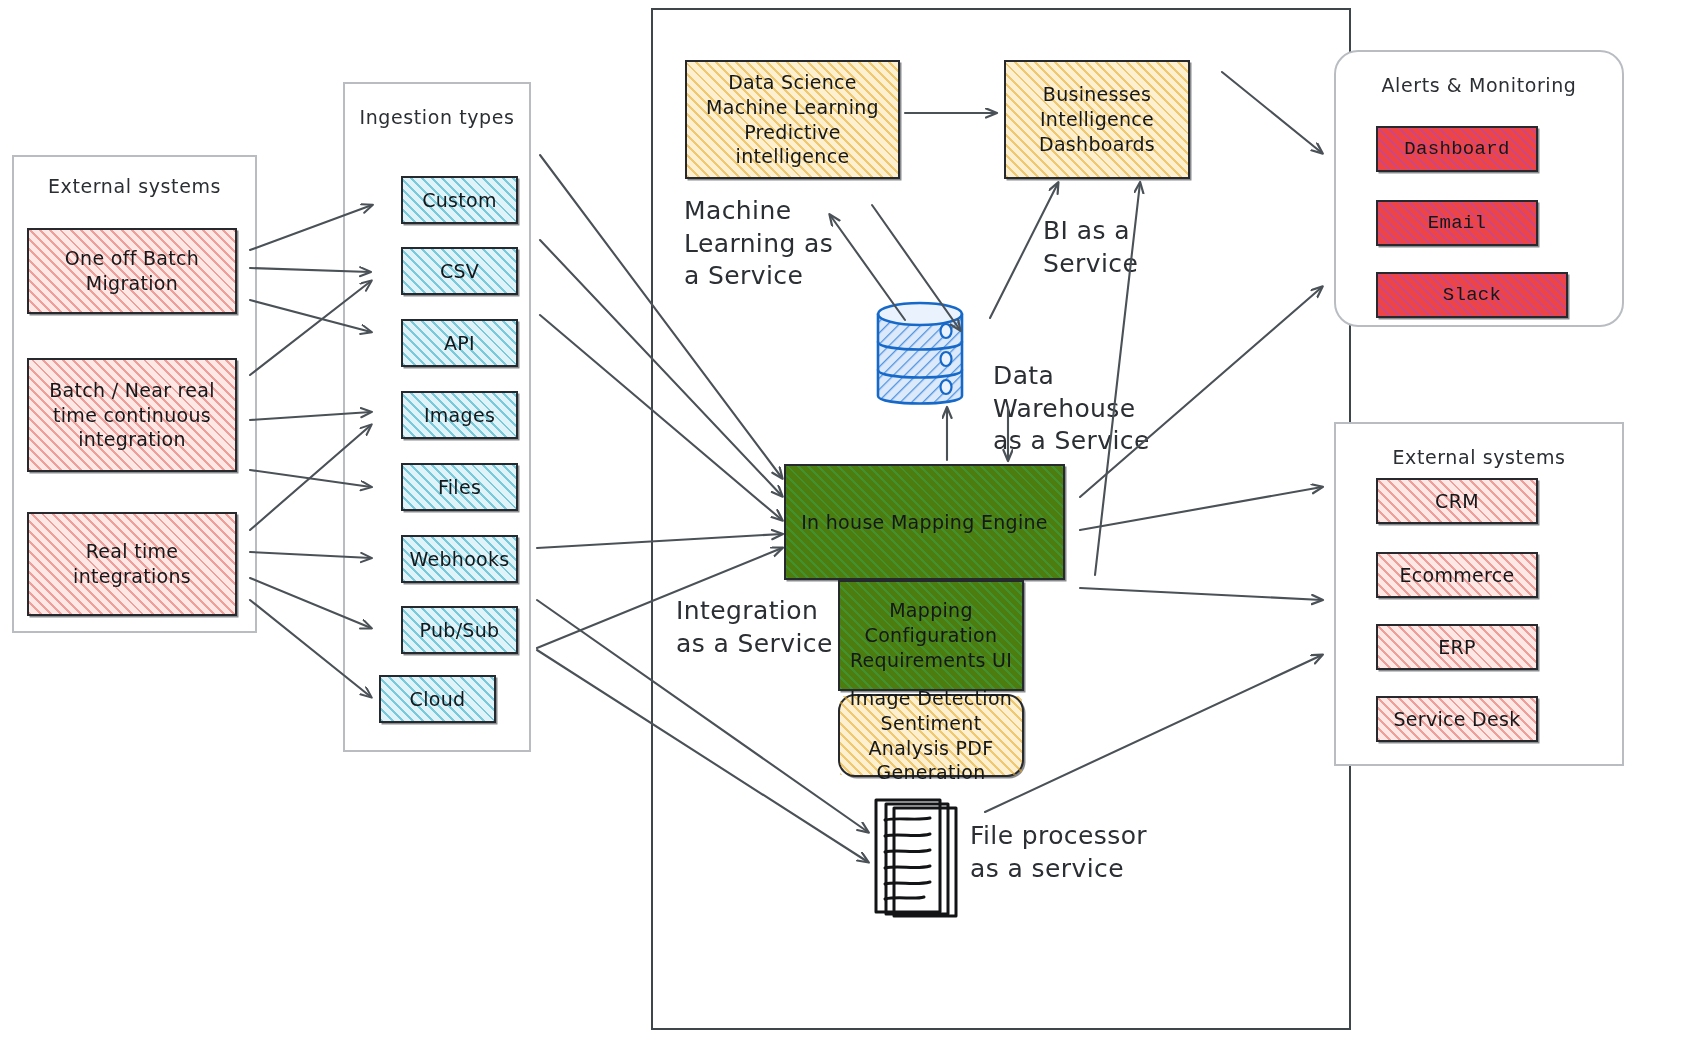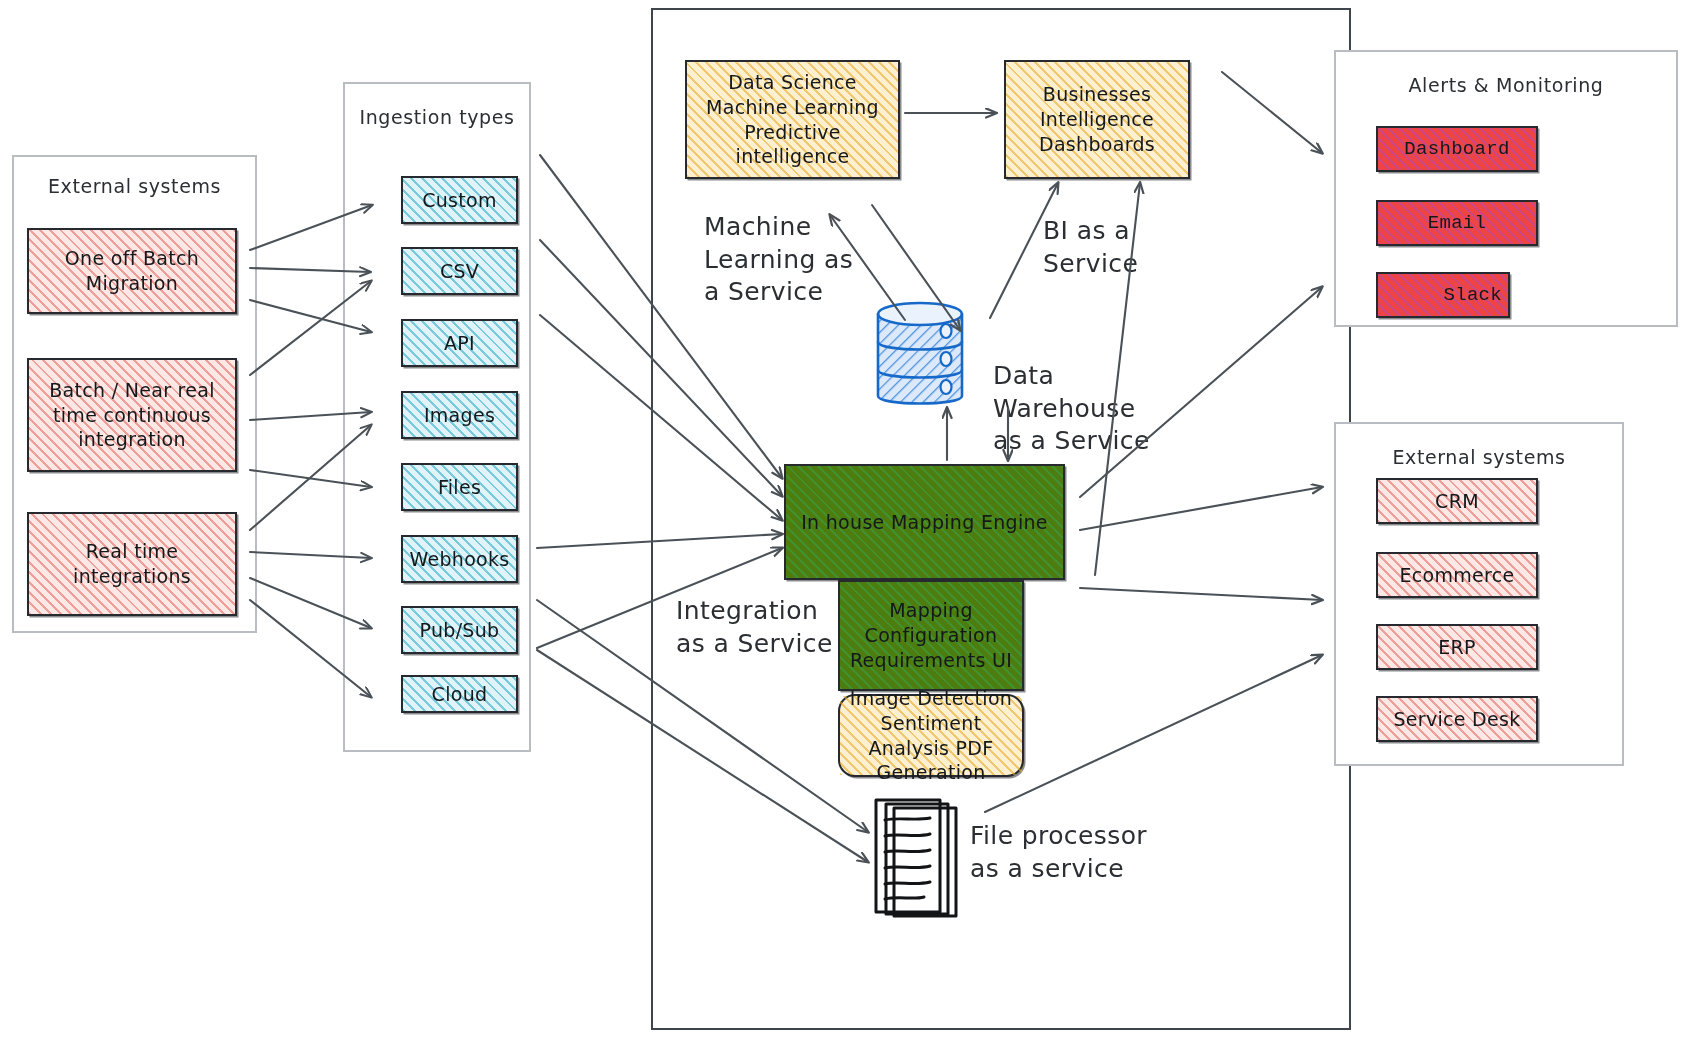--- a/index.html
+++ b/index.html
@@ -230,21 +230,21 @@
   </div>
   <div class="node fill-cyan" style="left:373px;top:463px;width:117px;height:48px;">
     <span>Files</span>
   </div>
   <div class="node fill-cyan" style="left:373px;top:535px;width:117px;height:48px;">
     <span>Webhooks</span>
   </div>
   <div class="node fill-cyan" style="left:373px;top:606px;width:117px;height:48px;">
     <span>Pub/Sub</span>
   </div>
-  <div class="node fill-cyan" style="left:373px;top:675px;width:117px;height:38px;">
+  <div class="node fill-cyan" style="left:351px;top:675px;width:117px;height:48px;">
     <span>Cloud</span>
   </div>
 
   <div class="panel" style="left:651px;top:8px;width:700px;height:1022px;border-color:#3e464c;"></div>
 
   <div class="node fill-yellow" style="left:685px;top:60px;width:215px;height:119px;">
     <span>Data Science
 Machine Learning
 Predictive intelligence</span>
   </div>
@@ -262,43 +262,43 @@
     <span>Mapping
 Configuration
 Requirements UI</span>
   </div>
   <div class="node fill-yellow" style="left:838px;top:694px;width:186px;height:83px;border-radius:17px;">
     <span>Image Detection
 Sentiment Analysis
 PDF Generation</span>
   </div>
 
-  <div class="lbl" style="left:704px;top:195px;margin-top:16px;">Machine
+  <div class="lbl" style="left:684px;top:195px;">Machine
 Learning as
 a Service</div>
   <div class="lbl" style="left:1043px;top:215px;">BI as a
 Service</div>
   <div class="lbl" style="left:993px;top:360px;">Data
 Warehouse
 as a Service</div>
   <div class="lbl" style="left:676px;top:595px;">Integration
 as a Service</div>
   <div class="lbl" style="left:970px;top:820px;">File processor
 as a service</div>
 
-  <div class="panel" style="left:1334px;top:50px;width:344px;height:277px;">
+  <div class="panel" style="left:1334px;top:50px;width:290px;height:277px;border-radius:24px;">
     <div class="panel-title" style="top:22px;">Alerts &amp; Monitoring</div>
   </div>
   <div class="node fill-purple" style="left:1376px;top:126px;width:162px;height:46px;">
     <span>Dashboard</span>
   </div>
   <div class="node fill-purple" style="left:1376px;top:200px;width:162px;height:46px;">
     <span>Email</span>
   </div>
-  <div class="node fill-purple" style="left:1376px;top:272px;width:134px;height:46px;justify-content:flex-end;">
+  <div class="node fill-purple" style="left:1376px;top:272px;width:192px;height:46px;">
     <span>Slack</span>
   </div>
 
   <div class="panel" style="left:1334px;top:422px;width:290px;height:344px;">
     <div class="panel-title" style="top:22px;">External systems</div>
   </div>
   <div class="node fill-red" style="left:1376px;top:478px;width:162px;height:46px;">
     <span>CRM</span>
   </div>
   <div class="node fill-red" style="left:1376px;top:552px;width:162px;height:46px;">

